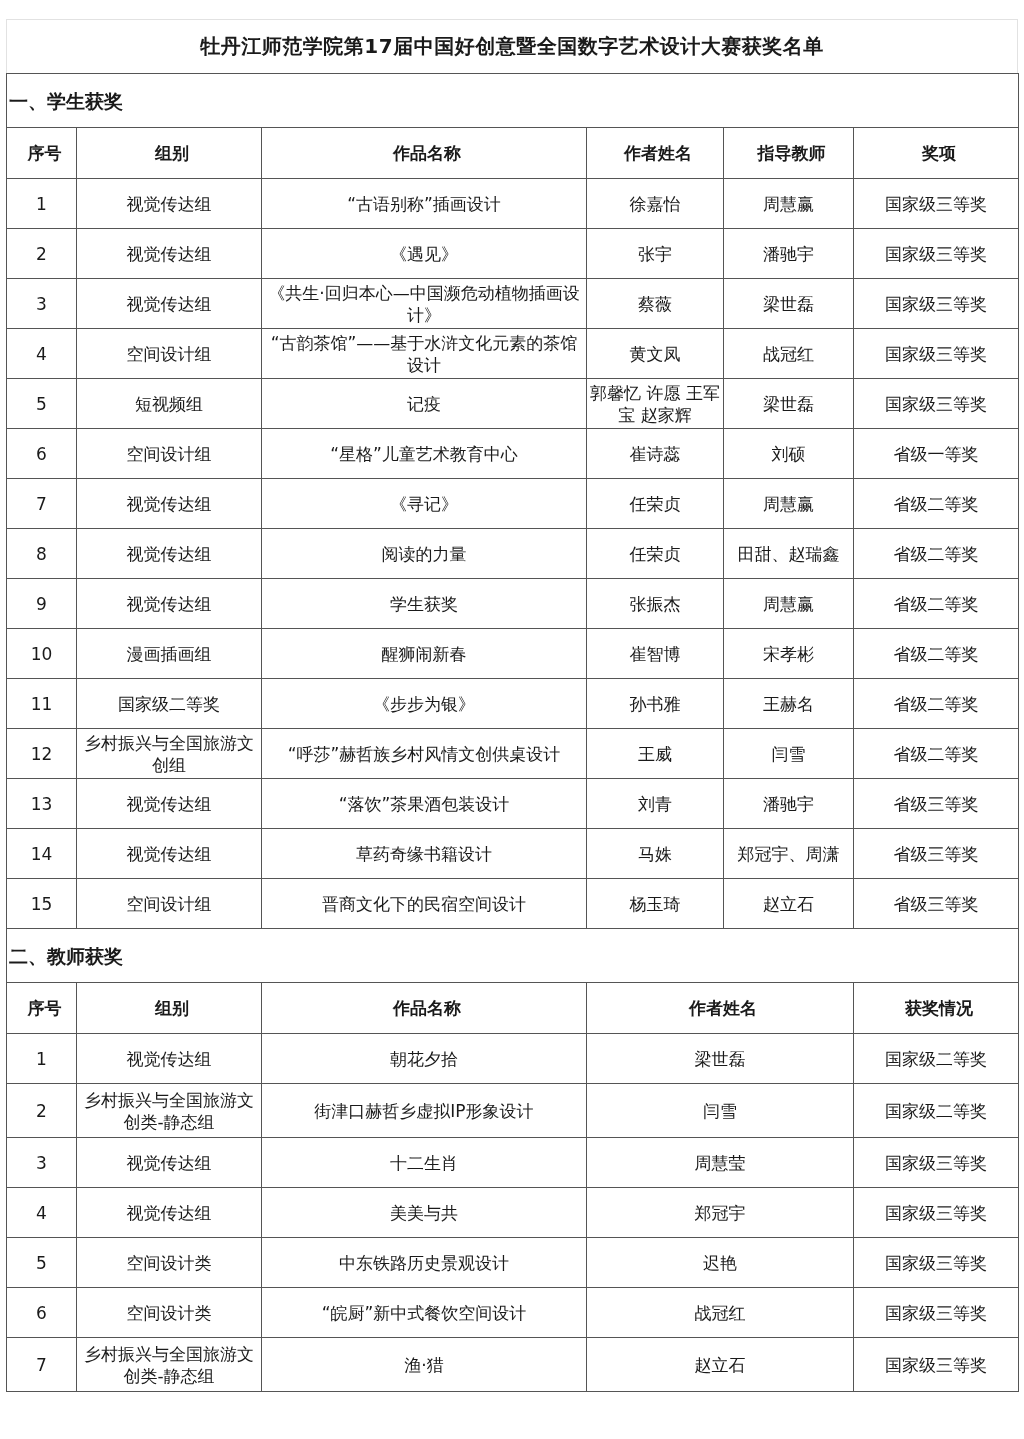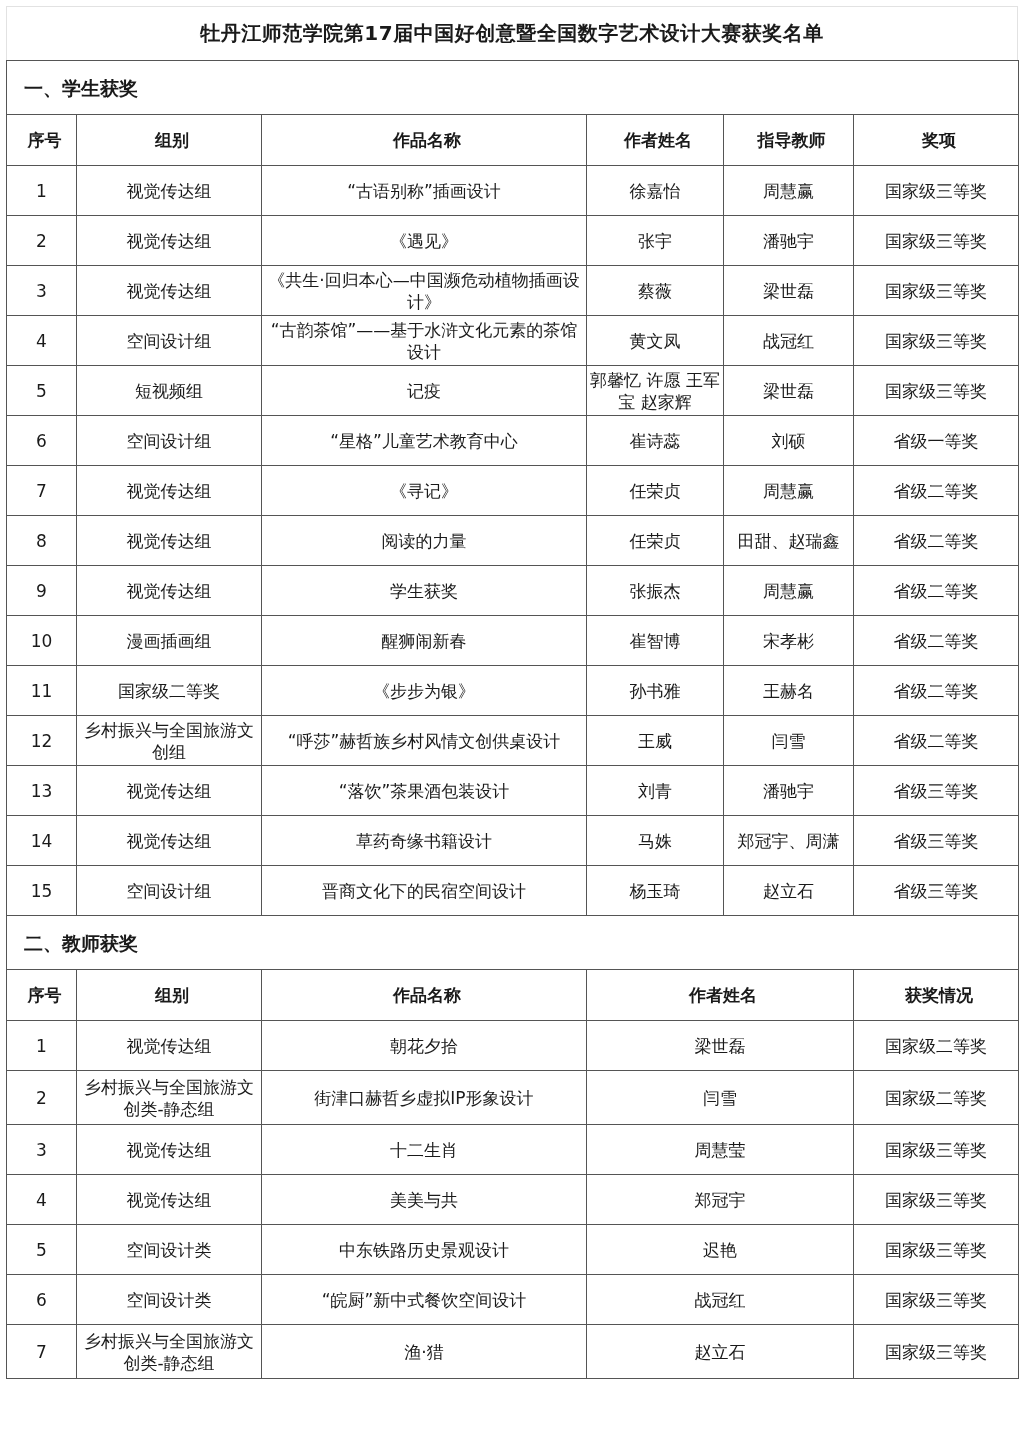--- a/index.html
+++ b/index.html
@@ -1,35 +1,35 @@
 <!DOCTYPE html>
 <html><head>
   <meta charset="utf-8">
   <style>
     html, body { margin: 0; padding: 0; background: #ffffff; }
     body {
       width: 1024px; height: 1439px; position: relative; overflow: hidden;
       font-family: "DejaVu Sans", "Liberation Sans", sans-serif;
       color: #1a1a1a;
     }
-    .sheet { position: absolute; left: 6px; top: 6px; width: 1012px; }
+    .sheet { position: absolute; left: 6px; top: 19px; width: 1012px; }
     .title-box {
       height: 53px; border: 1px solid #e2e2e2; border-bottom: none;
       display: flex; align-items: center; justify-content: center;
       font-size: 20px; font-weight: bold; letter-spacing: 0.5px;
     }
     table { border-collapse: collapse; width: 1012px; table-layout: fixed; }
     td, th {
       border: 1px solid #555555; text-align: center; vertical-align: middle;
       padding: 0 2px; font-size: 17px; line-height: 22px; font-weight: normal;
       overflow: hidden;
     }
     th { font-weight: bold; font-size: 17px; padding-left: 8px; }
     td.section {
-      text-align: left; font-weight: bold; font-size: 19px; padding-left: 17px;
+      text-align: left; font-weight: bold; font-size: 19px; padding-left: 2px;
     }
     tr.sec-row td { height: 53px; }
     tr.hdr-row th { height: 50px; }
     tr.s-row td { height: 49px; }
     tr.t-row td { height: 49px; }
     tr.t-row.tall td { height: 53px; }
   </style>
 </head>
 <body>
 

